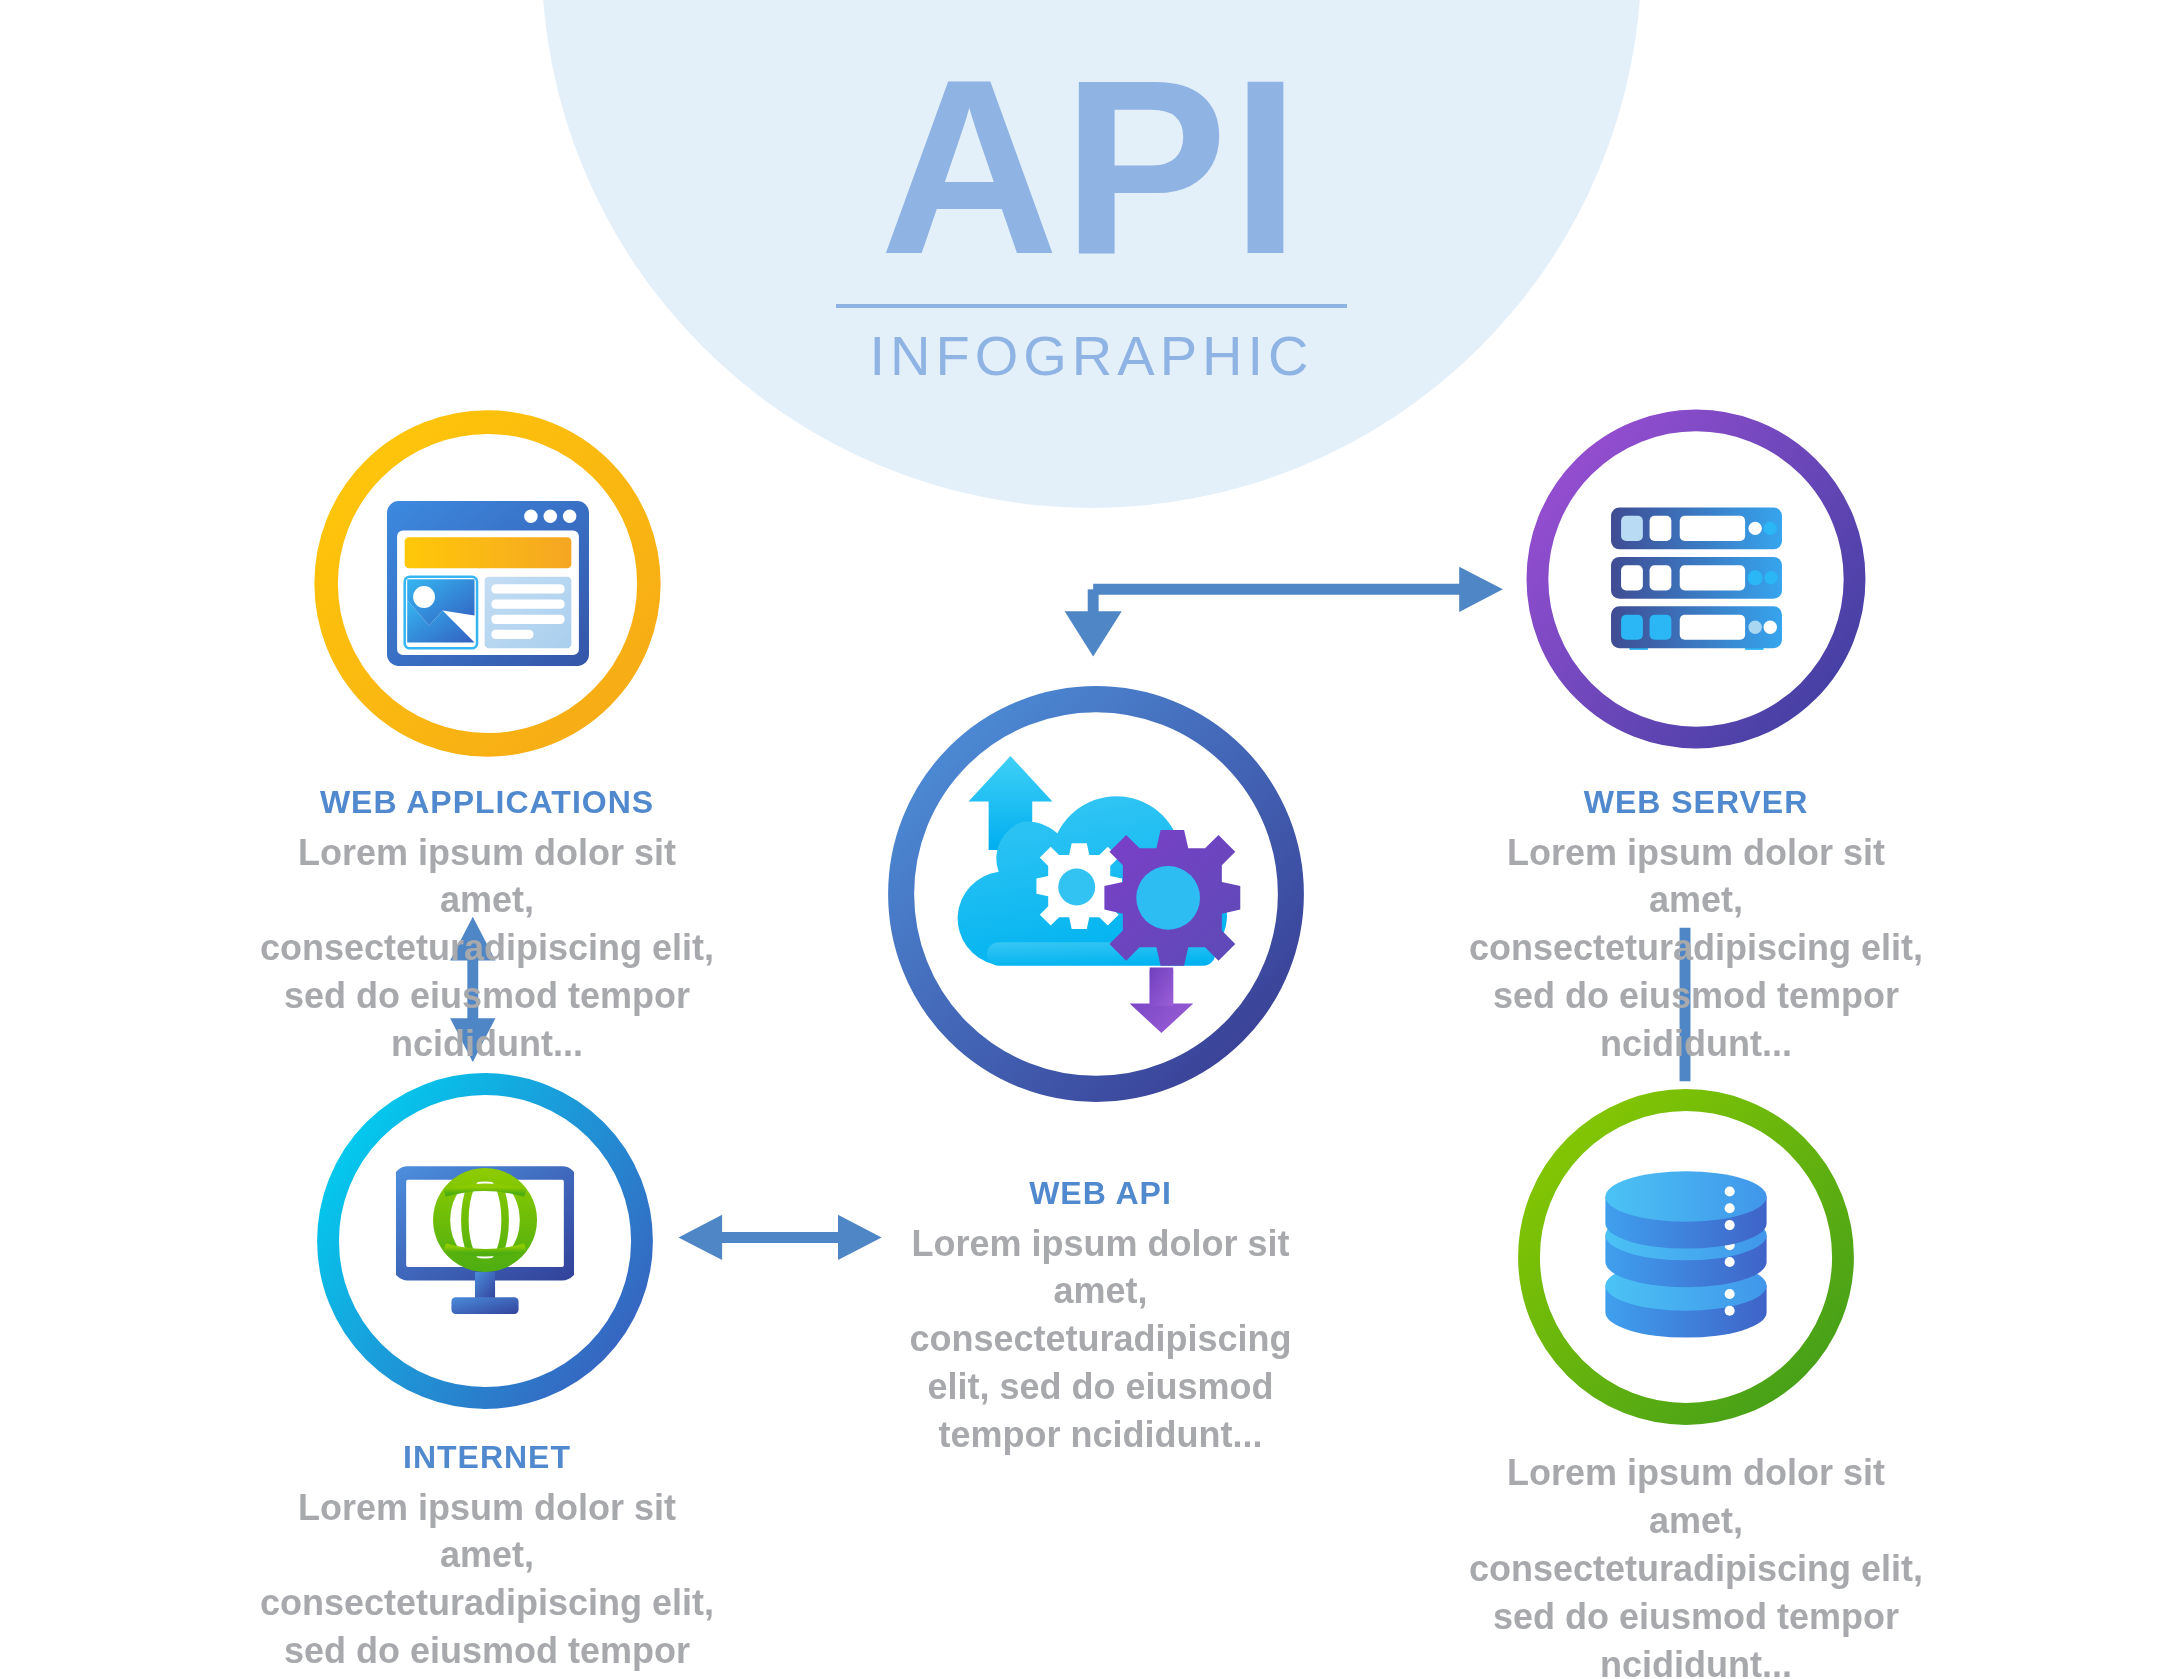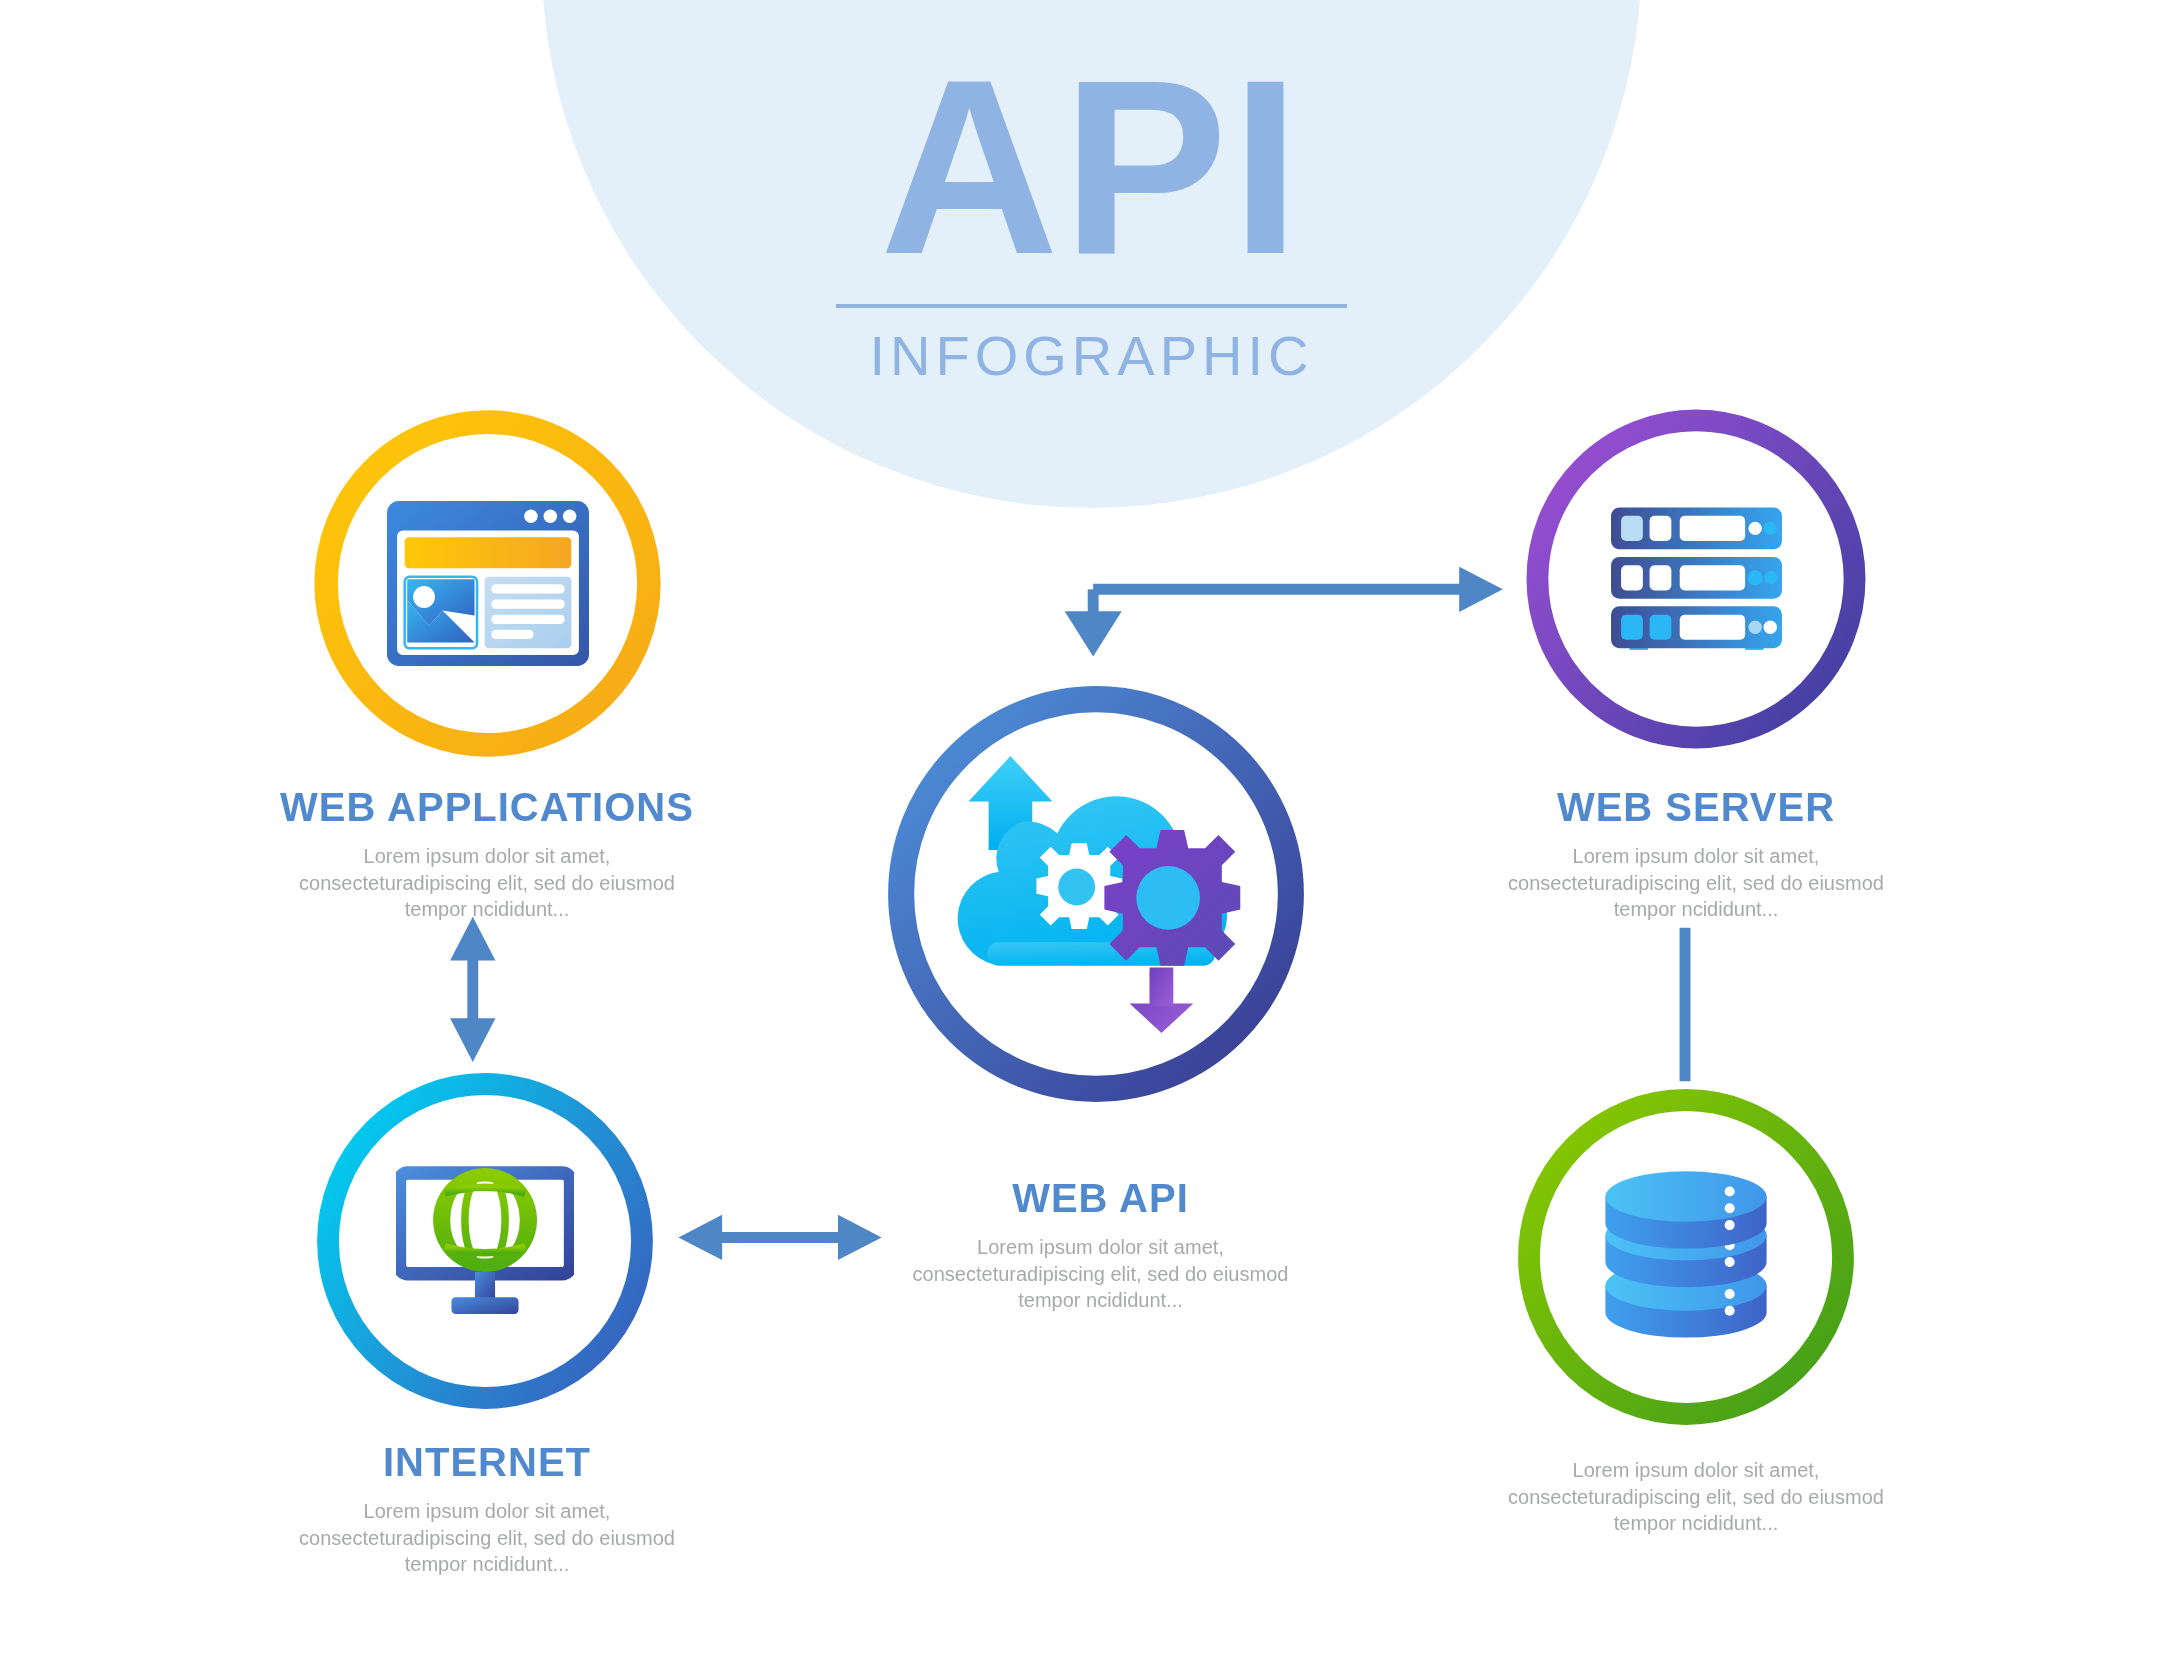--- a/index.html
+++ b/index.html
@@ -41,27 +41,27 @@
   .ring{
     position:relative;
     border-radius:50%;
     display:flex; align-items:center; justify-content:center;
   }
   .ring svg.ringsvg{position:absolute;left:0;top:0;}
   .ring .glyph{position:relative;z-index:2;display:block;}
 
   .caption{position:absolute;text-align:center;}
   .cap-title{
-    font-size:40px; font-weight:700; color:#5189CE;
+    font-size:32px; font-weight:700; color:#5189CE;
     letter-spacing:1px; margin:0 0 8.4px 0; line-height:1.1;
     text-transform:uppercase;
   }
   .cap-body{
-    font-size:20px; font-weight:400; color:#A7A9AC;
-    line-height:1.33; margin:14px;
+    font-size:36px; font-weight:700; color:#A7A9AC;
+    line-height:1.33; margin:6px;
   }
 
   
   #node-webapps{left:311px; top:407px;}
   #node-webapps .ring{width:353px;height:353px;}
   #cap-webapps{left:252px; top:785px; width:470px;}
 
   #node-webserver{left:1524px; top:407px;}
   #node-webserver .ring{width:344px;height:344px;}
   #cap-webserver{left:1461px; top:785px; width:470px;}

